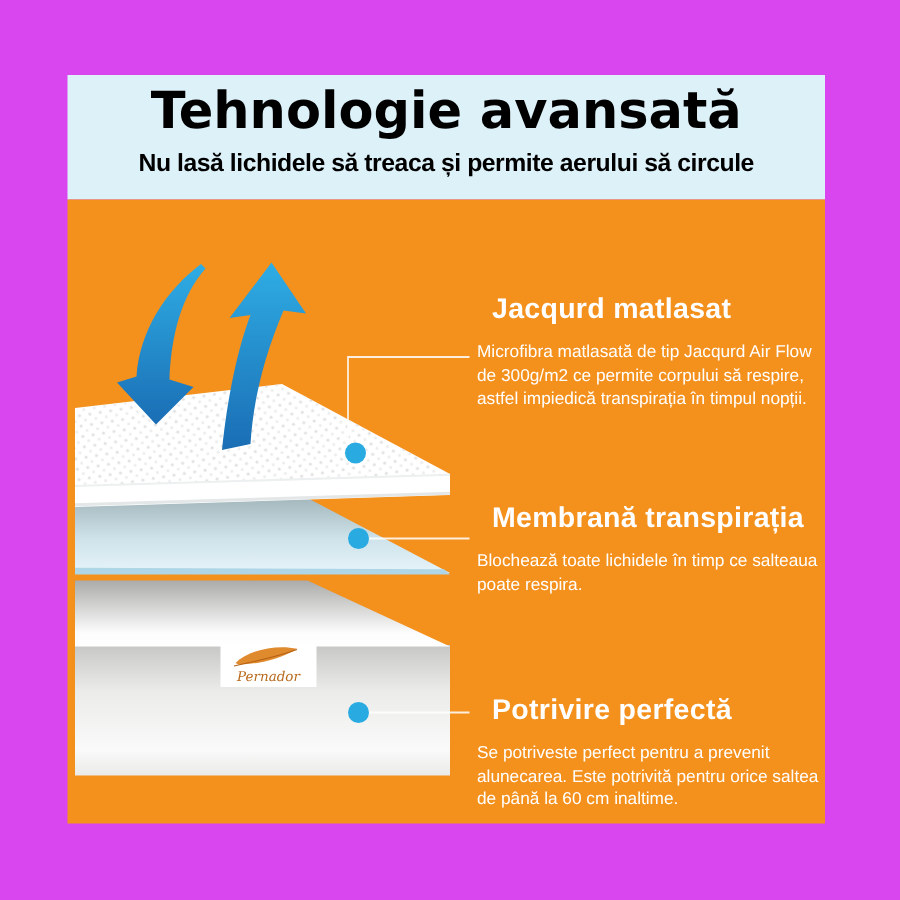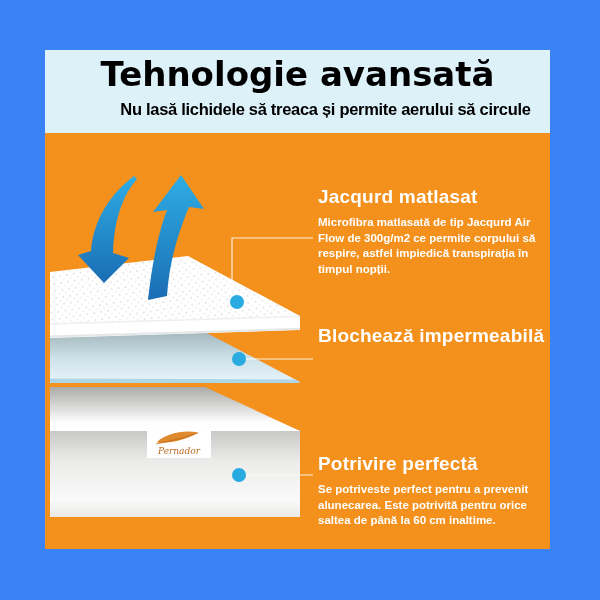--- a/index.html
+++ b/index.html
@@ -1,44 +1,44 @@
 <!DOCTYPE html>
 <html><head>
 <meta charset="utf-8">
 <style>
   html,body{margin:0;padding:0;}
   #page{
-    position:relative;width:600px;height:600px;background:#3b82f6;
+    position:relative;width:600px;height:600px;background:#d946ef;
     font-family:"Liberation Sans",sans-serif;overflow:hidden;
   }
   .card-header{
     position:absolute;left:45px;top:50px;width:505px;height:83px;
     background:#ddf1f9;
   }
   .main-title{
     position:absolute;left:0;top:4px;width:100%;text-align:center;
     font-family:"DejaVu Sans",sans-serif;font-weight:bold;font-size:34px;
     color:#000;white-space:nowrap;
   }
   .sub-title{
     position:absolute;left:0;top:50px;width:100%;text-align:center;
     font-family:"Liberation Sans",sans-serif;font-weight:bold;font-size:16.5px;
-    letter-spacing:-0.3px;color:#000;white-space:nowrap;padding-left:28px;
+    letter-spacing:-0.3px;color:#000;white-space:nowrap;
   }
   .card-body{
     position:absolute;left:45px;top:133px;width:505px;height:416px;
     background:#f4901c;
   }
   .illustration{position:absolute;left:0;top:0;width:600px;height:600px;}
   .section{position:absolute;width:238px;color:#ffffff;}
   .section h3{
-    margin:0;font-size:19px;font-weight:bold;letter-spacing:0.2px;line-height:22px;
+    margin:10px;font-size:19px;font-weight:bold;letter-spacing:0.2px;line-height:22px;
   }
   .section p{
-    margin:7px 0 0 0;font-size:11.5px;font-weight:bold;line-height:15.5px;
+    margin:7px 0 0 0;font-size:11.5px;font-weight:normal;line-height:15.5px;
   }
   .s1{left:318px;top:186px;}
   .s2{left:318px;top:325px;}
   .s3{left:318px;top:453px;}
 </style>
 </head>
 <body>
 
 <div id="page">
 
@@ -109,21 +109,22 @@
     <circle cx="239" cy="359" r="7" fill="#29abe2"></circle>
     <circle cx="239" cy="475" r="7" fill="#29abe2"></circle>
   </svg>
 
   <div class="section s1">
     <h3>Jacqurd matlasat</h3>
     <p>Microfibra matlasată de tip Jacqurd Air Flow de 300g/m2 ce permite corpului să respire, astfel impiedică transpirația în timpul nopții.</p>
   </div>
 
   <div class="section s2">
-    <h3>Blochează impermeabilă</h3>
+    <h3>Membrană transpirația</h3>
+    <p>Blochează toate lichidele în timp ce salteaua poate respira.</p>
   </div>
 
   <div class="section s3">
     <h3>Potrivire perfectă</h3>
     <p>Se potriveste perfect pentru a prevenit alunecarea. Este potrivită pentru orice saltea de până la 60 cm inaltime.</p>
   </div>
 
 </div>
 
 </body></html>

